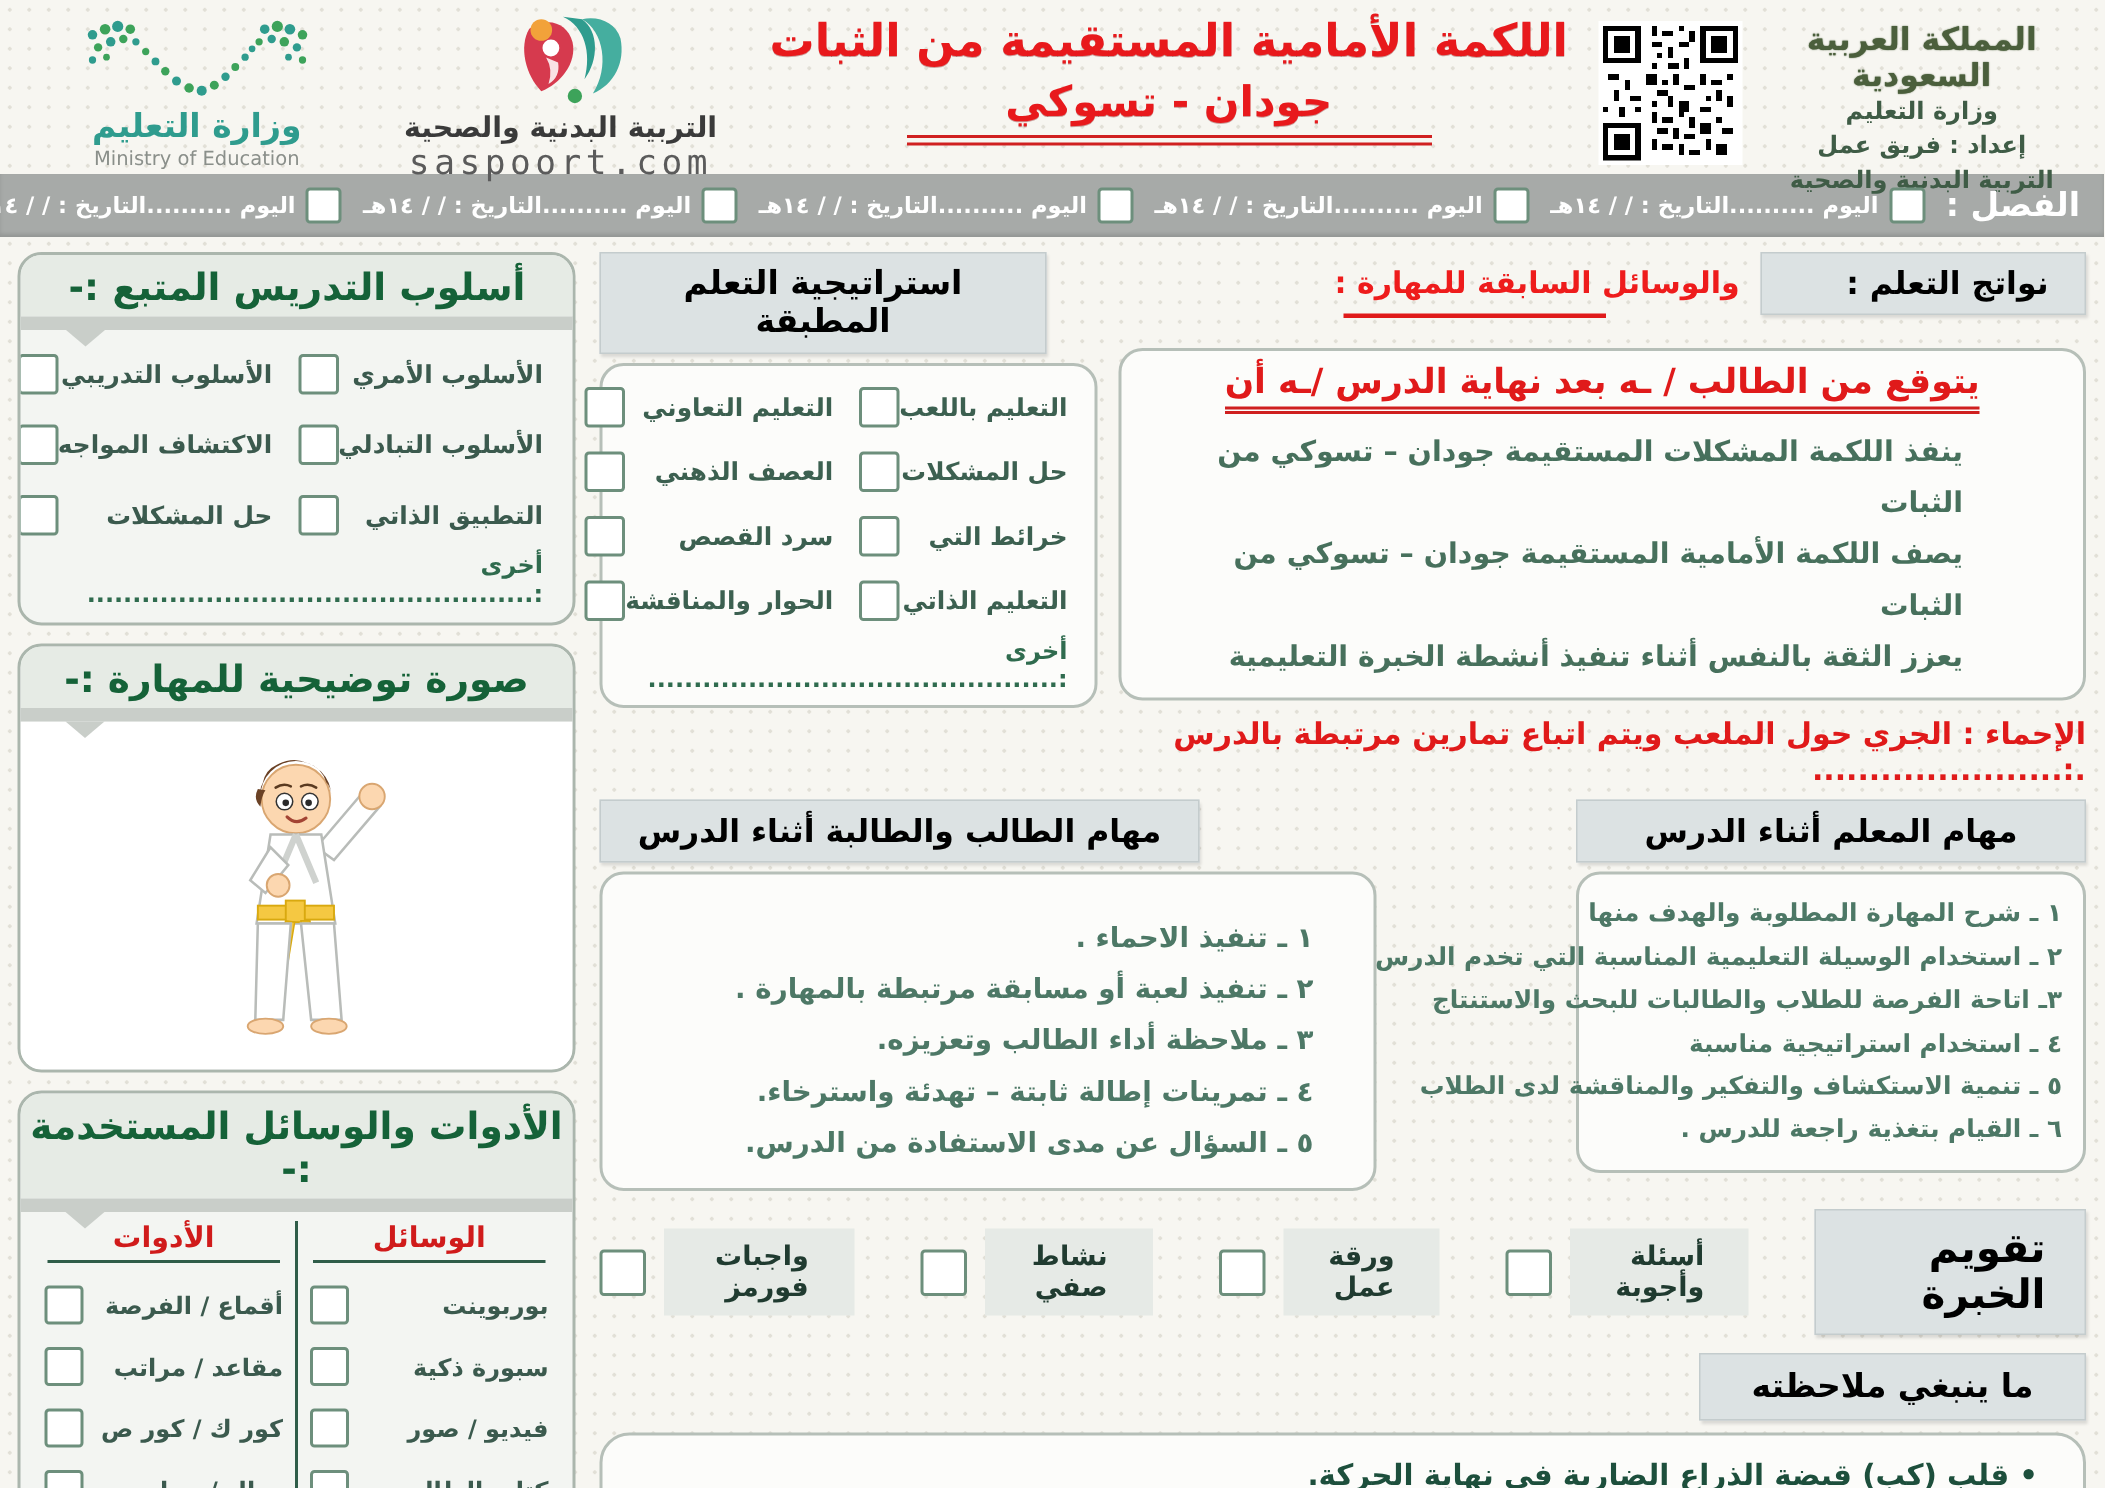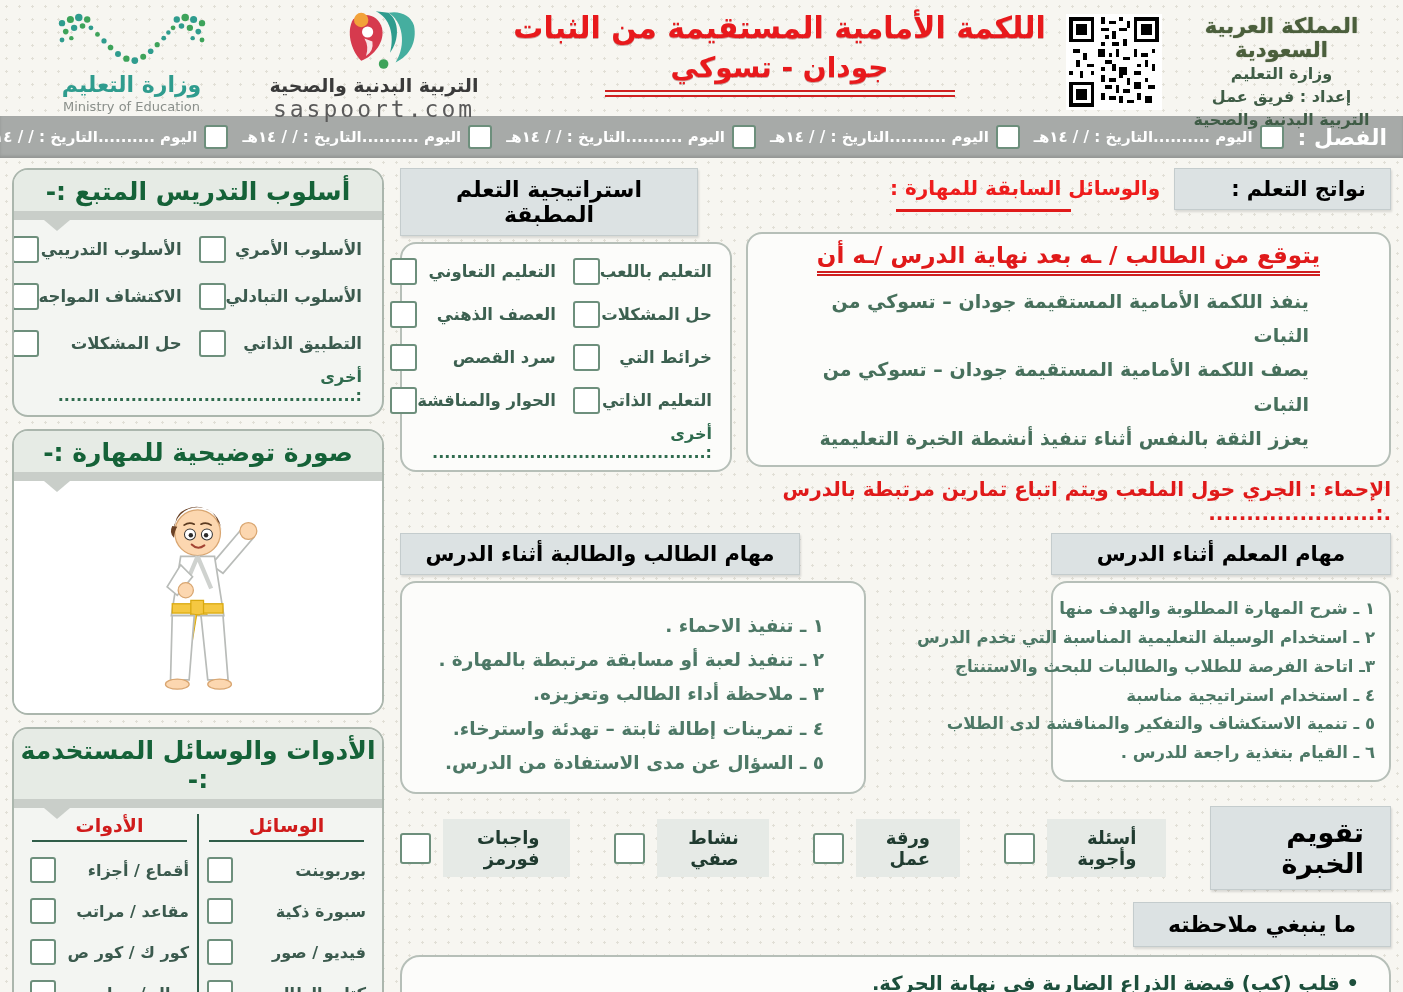--- a/index.html
+++ b/index.html
@@ -80,21 +80,21 @@
   .strategy-head-wrap { padding-right:34px; }
   .strategy-head { font-size:22px; display:block; text-align:center; }
   .strategy-box { margin-top:6px; padding:14px 10px 8px; }
   .pair-grid { display:grid; grid-template-columns:1fr 36px 1fr 36px; row-gap:16px; align-items:center; }
   .pair-grid .lbl { color:#3c6050; font-weight:bold; font-size:16.5px; text-align:right; padding-right:8px; white-space:nowrap; }
   .pair-grid .cb { width:27px; height:27px; justify-self:start; }
   .other-line { margin-top:10px; padding-right:8px; }
   
   .row-tasks { display:flex; justify-content:space-between; margin-top:8px; }
   .teacher-col { width:340px; flex:none; }
-  .student-col { width:466px; flex:none; }
+  .student-col { width:518px; flex:none; }
   .task-head { width:100%; text-align:center; font-size:21px; padding:8px 10px; }
   .student-col .task-head { width:400px; display:block; margin-right:auto; margin-left:0; }
   .task-box { margin-top:6px; padding:12px 14px; min-height:198px; }
   .task-list { list-style:none; }
   .teacher-list li { color:#4d7866; font-weight:bold; font-size:16.5px; line-height:1.75; text-align:right; white-space:nowrap; }
   .student-list { padding-top:14px; }
   .student-list li { color:#4d7866; font-weight:bold; font-size:18.5px; line-height:1.85; text-align:right; padding-right:26px; }
   
   .row-eval { display:flex; align-items:center; margin-top:12px; gap:44px; }
   .eval-head { font-size:27px; padding:10px 26px; }
@@ -305,21 +305,21 @@
             <span class="prereq">
               <span class="prereq-label">والوسائل السابقة للمهارة :</span>
               <span class="prereq-blank"></span>
             </span>
           </div>
           <div class="round-box expected-box">
             <div class="expected-title-wrap">
               <span class="expected-title">يتوقع من الطالب / ـه بعد نهاية الدرس /ـه أن</span>
             </div>
             <ul class="expected-list">
-              <li>ينفذ اللكمة الأمامية المستقيمة جودان – تسوكي من الثبات</li>
+              <li>ينفذ اللكمة المشكلات المستقيمة جودان – تسوكي من الثبات</li>
               <li>يصف اللكمة الأمامية المستقيمة جودان – تسوكي من الثبات</li>
               <li>يعزز الثقة بالنفس أثناء تنفيذ أنشطة الخبرة التعليمية</li>
             </ul>
           </div>
           <div class="warmup">الإحماء : الجري حول الملعب ويتم اتباع تمارين مرتبطة بالدرس .:......................</div>
         </div>
 
         <div class="strategy-col">
           <div class="strategy-head-wrap">
             <span class="red-head strategy-head">استراتيجية التعلم المطبقة</span>
@@ -492,21 +492,21 @@
               <span class="cb"></span>
             </div>
             <div class="tool-item">
               <span class="lbl">كتاب الطالب</span>
               <span class="cb"></span>
             </div>
           </div>
           <div class="tools-col">
             <div class="tools-col-head">الأدوات</div>
             <div class="tool-item">
-              <span class="lbl">أقماع / أجزاء</span>
+              <span class="lbl">أقماع / الفرصة</span>
               <span class="cb"></span>
             </div>
             <div class="tool-item">
               <span class="lbl">مقاعد / مراتب</span>
               <span class="cb"></span>
             </div>
             <div class="tool-item">
               <span class="lbl">كور ك / كور ص</span>
               <span class="cb"></span>
             </div>

